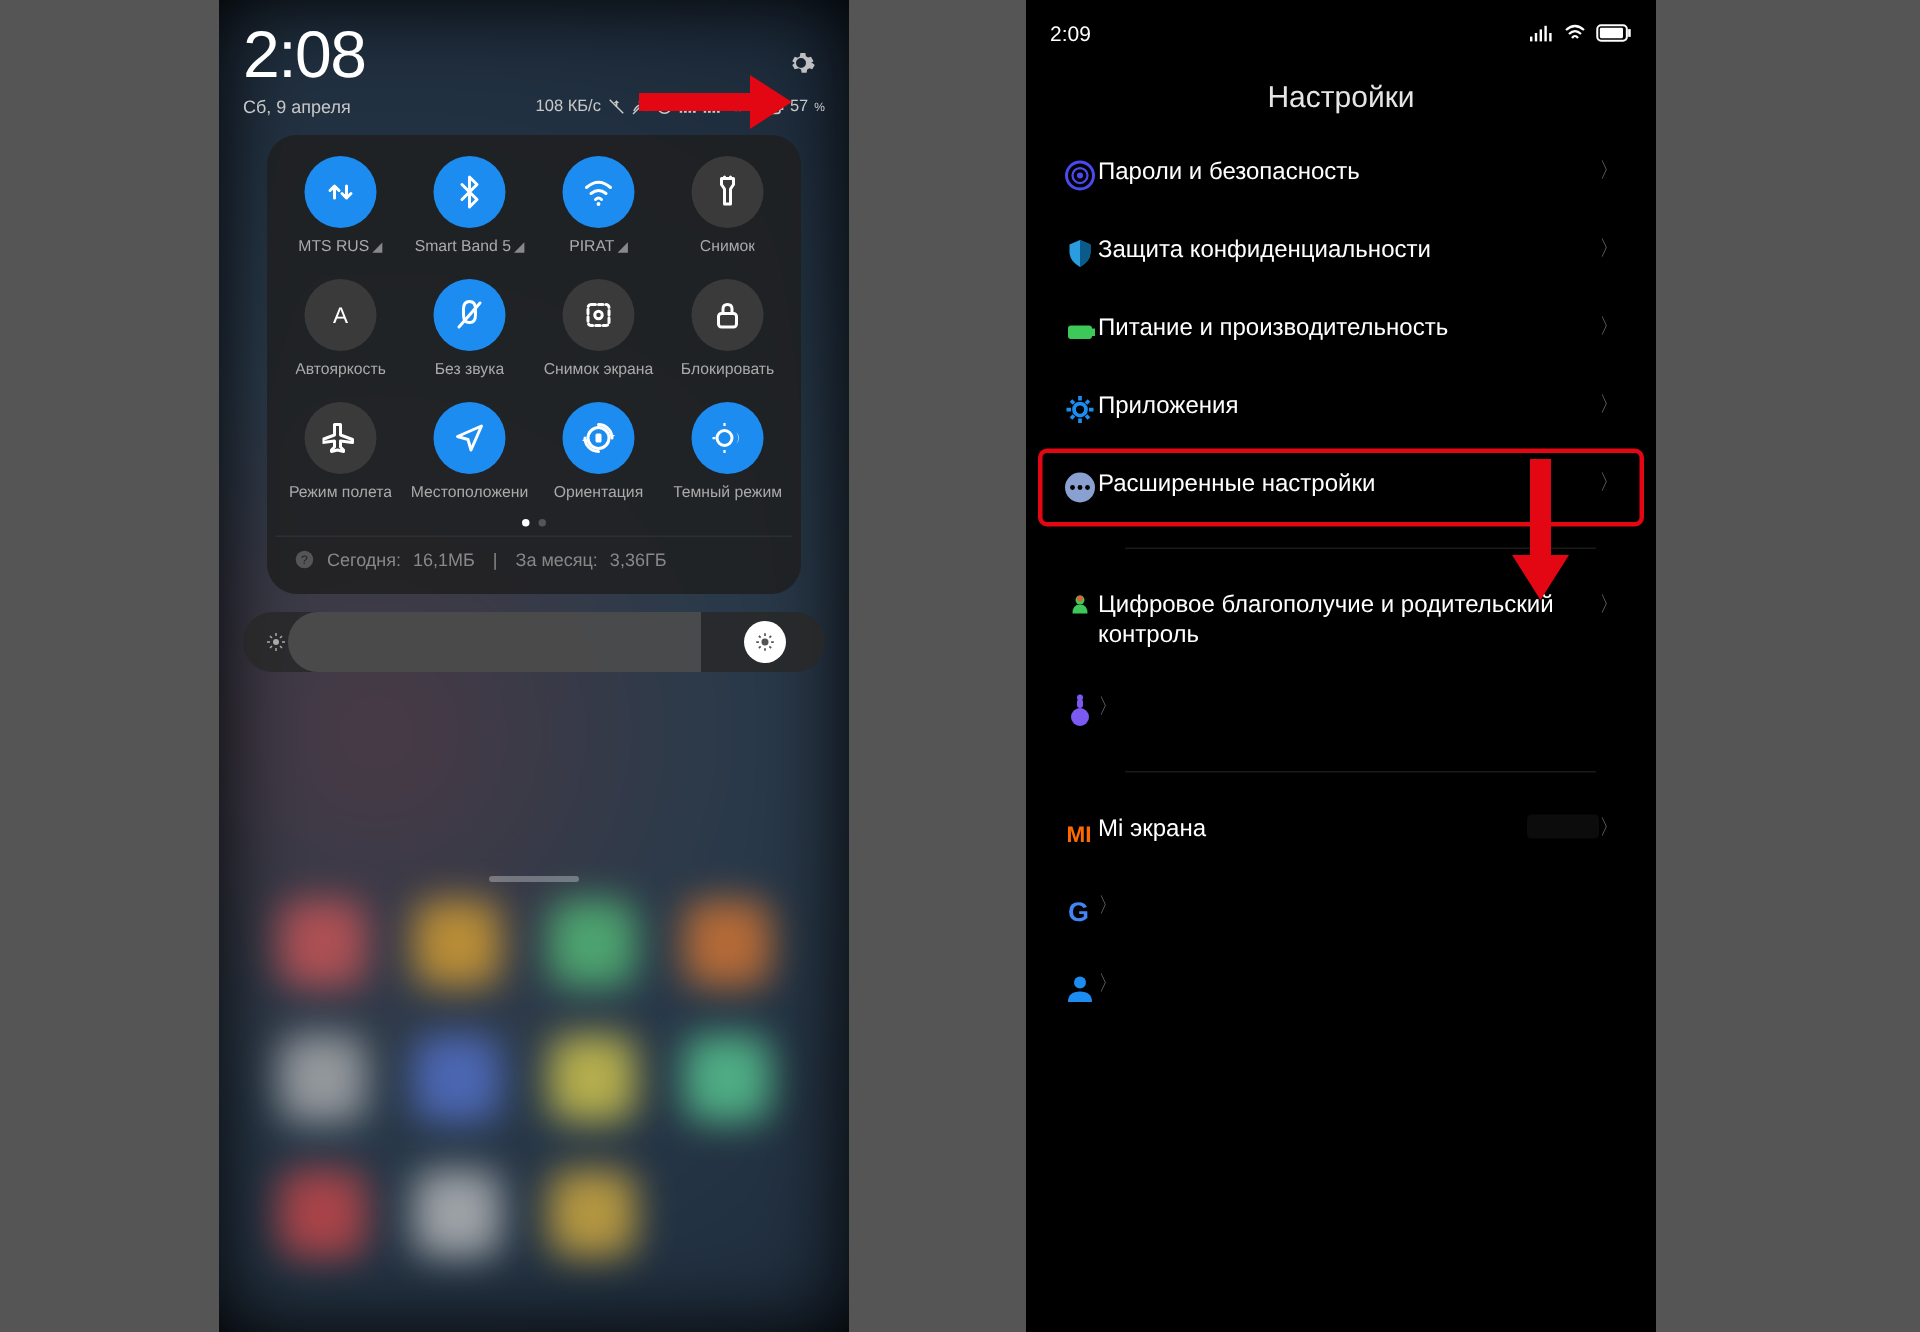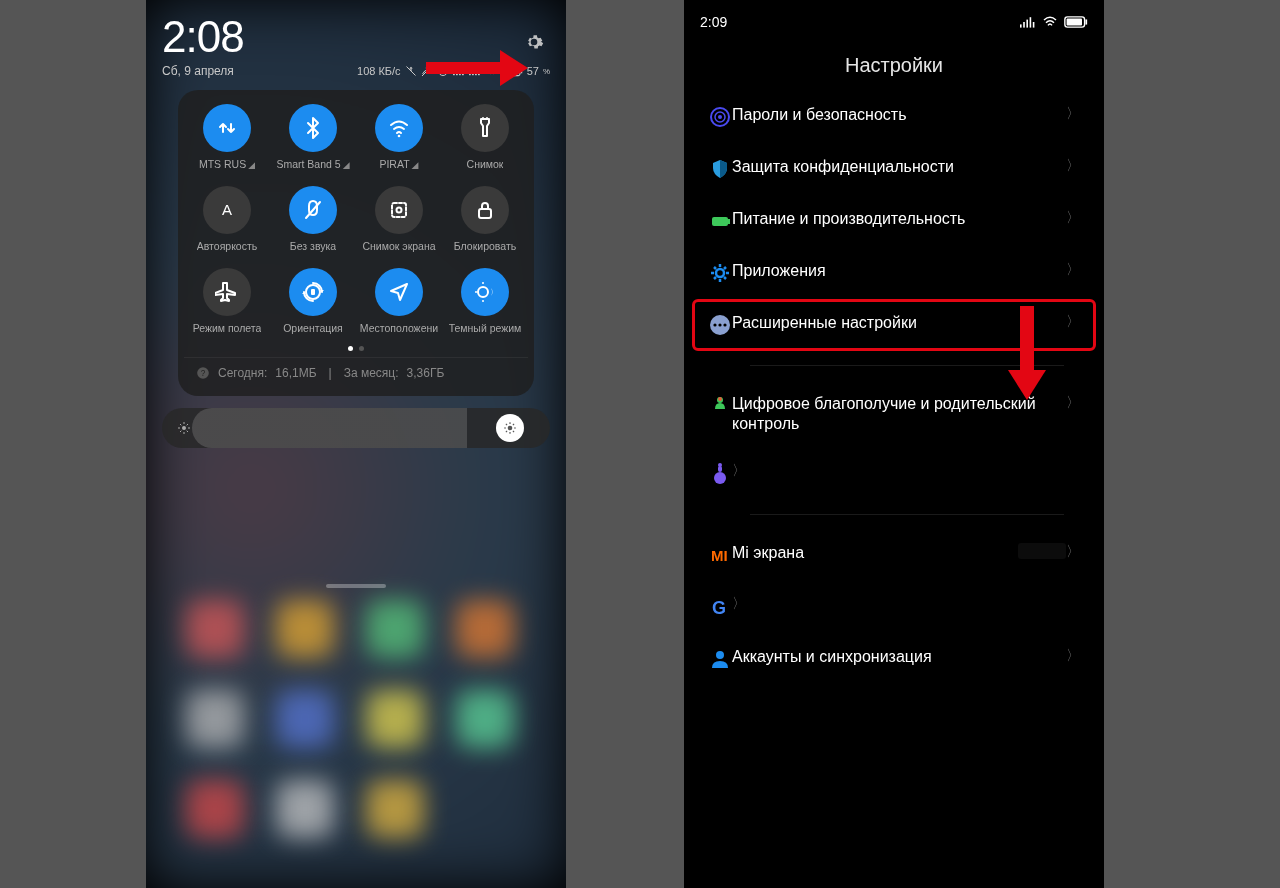--- a/index.html
+++ b/index.html
@@ -195,35 +195,35 @@
             <div class="qs-circ qs-off">
               <svg width="24" height="24" viewBox="0 0 24 24">
                 <path class="qsi" d="M12 3v7l8 3v2l-8-1v4l2 2v1l-4-1-4 1v-1l2-2v-4l-8 1v-2l8-3V3z" fill="#fff" stroke="none"></path>
               </svg>
             </div>
             <span class="qs-lbl">Режим полета</span>
           </div>
           <div class="qs">
             <div class="qs-circ qs-on">
               <svg width="24" height="24" viewBox="0 0 24 24">
+                <path class="qsi" d="M20 4L4 11l7 2 2 7z" fill="#fff" stroke="none"></path>
+              </svg>
+            </div>
+            <span class="qs-lbl">Местоположени</span>
+          </div>
+          <div class="qs">
+            <div class="qs-circ qs-on">
+              <svg width="24" height="24" viewBox="0 0 24 24">
                 <circle class="qsi" cx="12" cy="12" r="7"></circle>
                 <path class="qsi" d="M12 3a9 9 0 019 9M12 21a9 9 0 01-9-9"></path>
                 <path d="M19 10l2 2 2-2M5 14l-2-2-2 2" fill="#fff"></path>
                 <rect x="10" y="9" width="4" height="6" fill="#fff" rx="1"></rect>
               </svg>
             </div>
             <span class="qs-lbl">Ориентация</span>
-          </div>
-          <div class="qs">
-            <div class="qs-circ qs-on">
-              <svg width="24" height="24" viewBox="0 0 24 24">
-                <path class="qsi" d="M20 4L4 11l7 2 2 7z" fill="#fff" stroke="none"></path>
-              </svg>
-            </div>
-            <span class="qs-lbl">Местоположени</span>
           </div>
           <div class="qs">
             <div class="qs-circ qs-on">
               <svg width="24" height="24" viewBox="0 0 24 24">
                 <circle class="qsi" cx="10" cy="12" r="5"></circle>
                 <path d="M18 8a6 6 0 010 8 8 8 0 000-8z" fill="#fff"></path>
                 <g stroke="#fff" stroke-width="1.5">
                   <line x1="10" y1="2" x2="10" y2="4"></line>
                   <line x1="10" y1="20" x2="10" y2="22"></line>
                   <line x1="2" y1="12" x2="4" y2="12"></line>
@@ -420,21 +420,20 @@
         </span>
         <span class="chev">〉</span>
       </div>
       <div class="item">
         <span class="iicon">
           <svg width="24" height="24" viewBox="0 0 24 24">
             <circle cx="12" cy="8" r="4" fill="#1c8cf0"></circle>
             <path d="M4 21q0-7 8-7t8 7z" fill="#1c8cf0"></path>
           </svg>
         </span>
-        <span class="ilbl">Аккаунты и синхронизация</span>
         <span class="chev">〉</span>
       </div>
     </div>
 
   <div class="arrow" style="left:328px;top:306px">
     <div class="a-shaft" style="width:14px;height:66px;left:8px;top:0;"></div>
     <div class="a-head" style="left:-4px;top:64px;border-top:30px solid #e30613;border-left:19px solid transparent;border-right:19px solid transparent;"></div>
   </div>
 </div>
 

